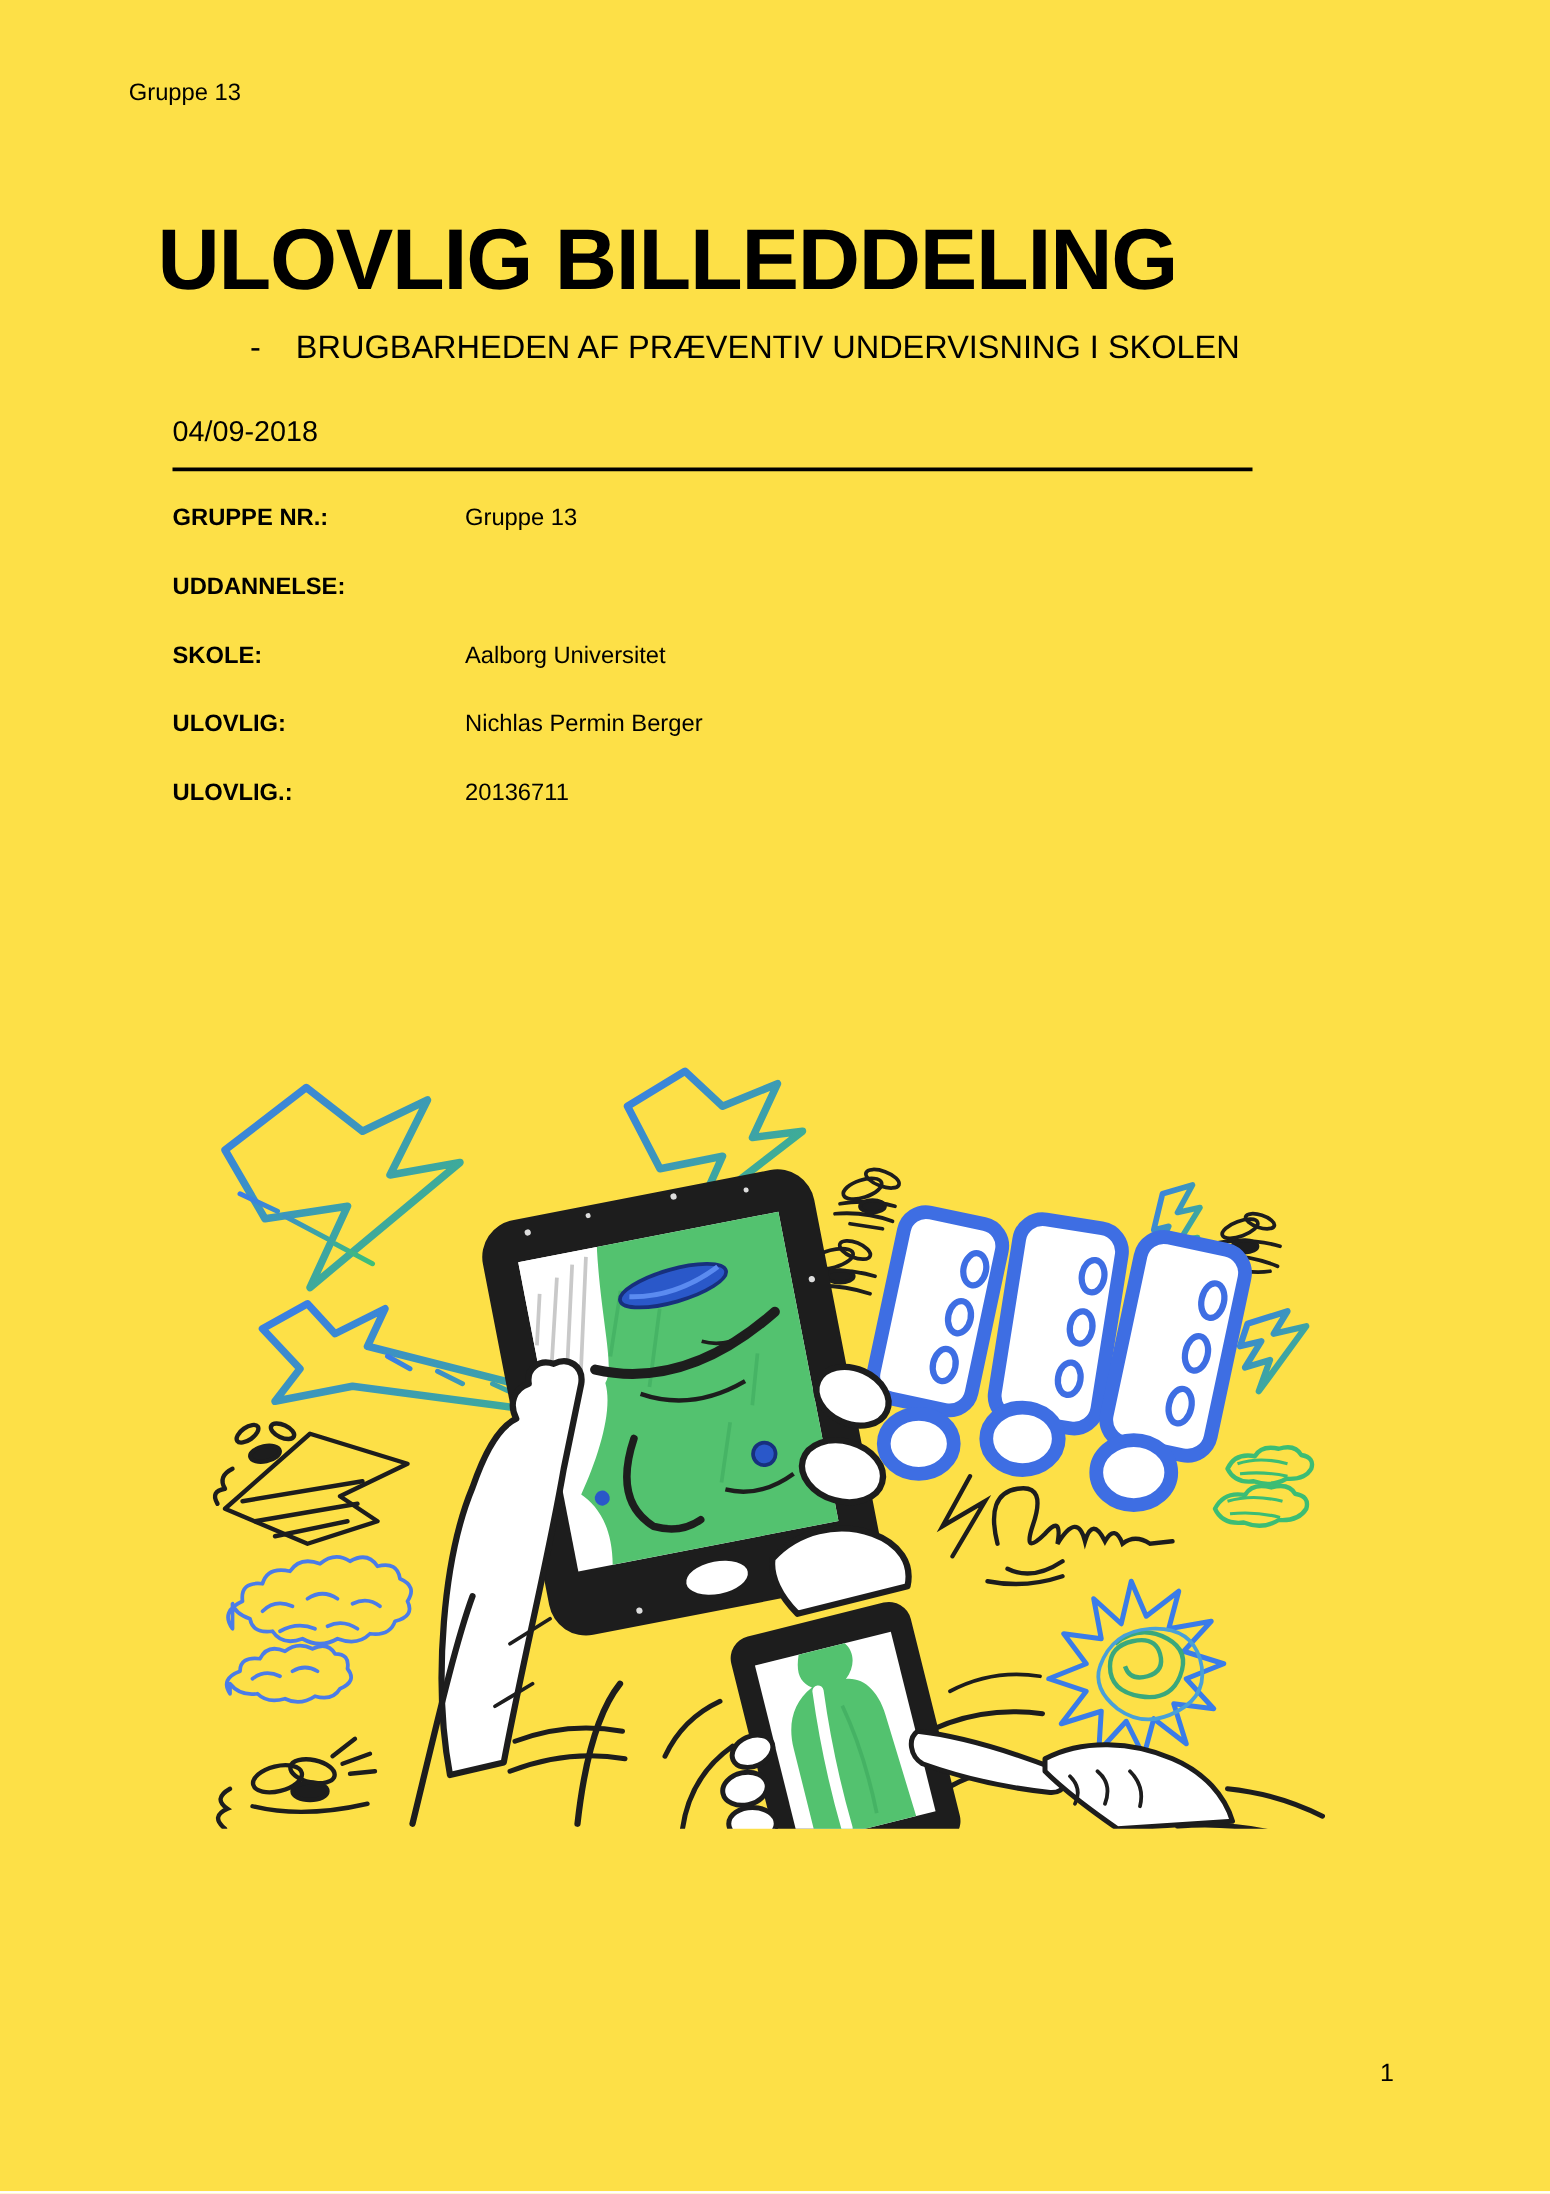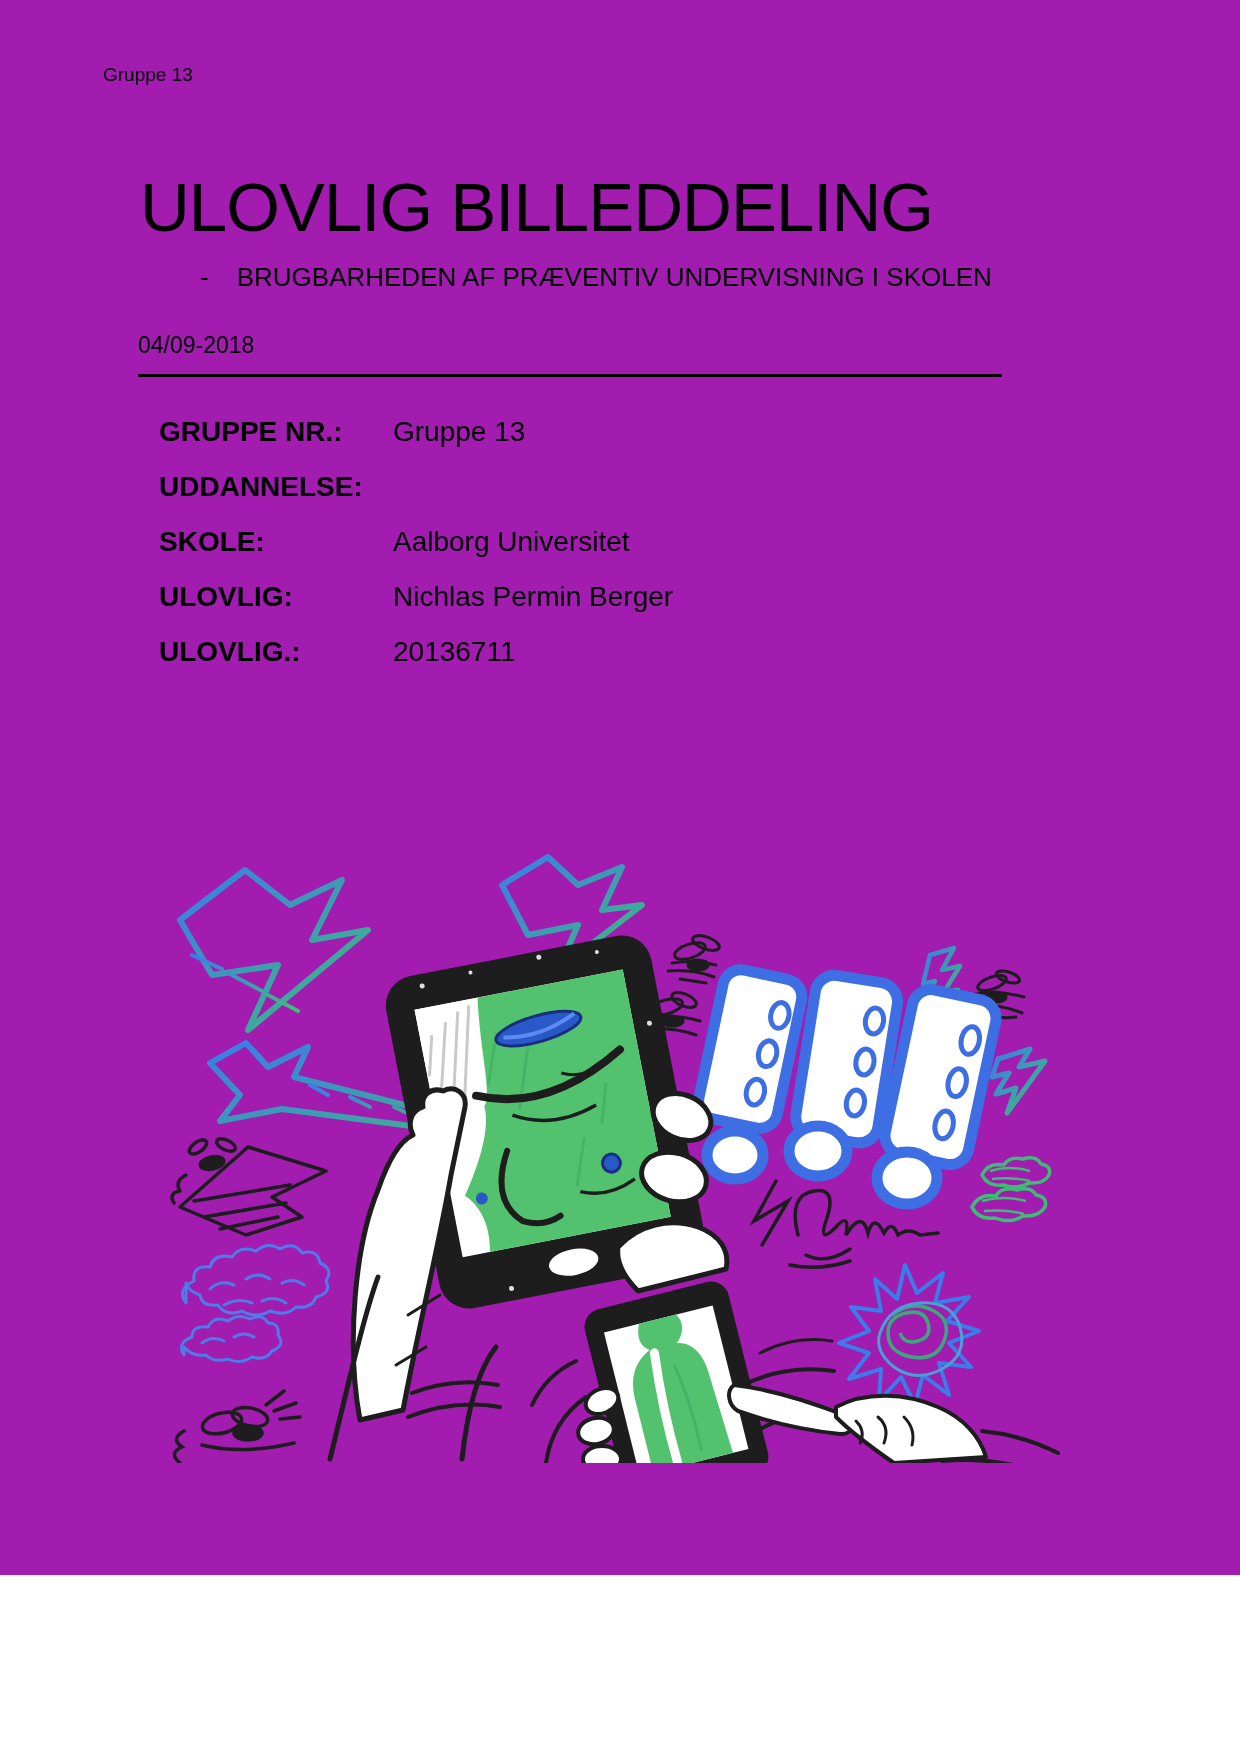--- a/index.html
+++ b/index.html
@@ -1,25 +1,25 @@
 <!DOCTYPE html>
 <html><head>
 <meta charset="utf-8">
 <style>
   html,body{margin:0;padding:0;background:#ffffff;}
-  #page{position:relative;width:1240px;height:1575px;background:#a21caf;overflow:hidden;
+  #page{position:relative;width:1240px;height:1753px;background:#fde047;overflow:hidden;
         font-family:"Liberation Sans", sans-serif;color:#000;}
   .hdr{position:absolute;left:103px;top:64px;font-size:19px;}
-  .title{position:absolute;left:140px;top:168px;width:960px;font-size:69px;font-weight:400;
+  .title{position:absolute;left:126px;top:168px;width:960px;font-size:69px;font-weight:700;
          letter-spacing:-1px;white-space:nowrap;}
   .subtitle{position:absolute;left:200px;top:262px;font-size:26px;display:flex;gap:28px;white-space:nowrap;}
   .date{position:absolute;left:138px;top:332px;font-size:23px;}
   .rule{position:absolute;left:138px;top:374px;width:864px;height:3px;background:#000;}
   .fields{position:absolute;left:138px;top:404px;width:864px;}
-  .frow{display:flex;height:55px;align-items:center;font-size:28px;margin-left:21px;}
+  .frow{display:flex;height:55px;align-items:flex-start;font-size:19px;}
   .flabel{width:234px;font-weight:700;flex-shrink:0;}
   .fvalue{padding-left:0px;}
   .illu{position:absolute;left:150px;top:845px;width:910px;height:618px;}
   .pagenum{position:absolute;left:1104px;top:1648px;font-size:20px;}
   svg *{vector-effect:non-scaling-stroke;}
 </style>
 </head>
 <body>
 
 <div id="page">

